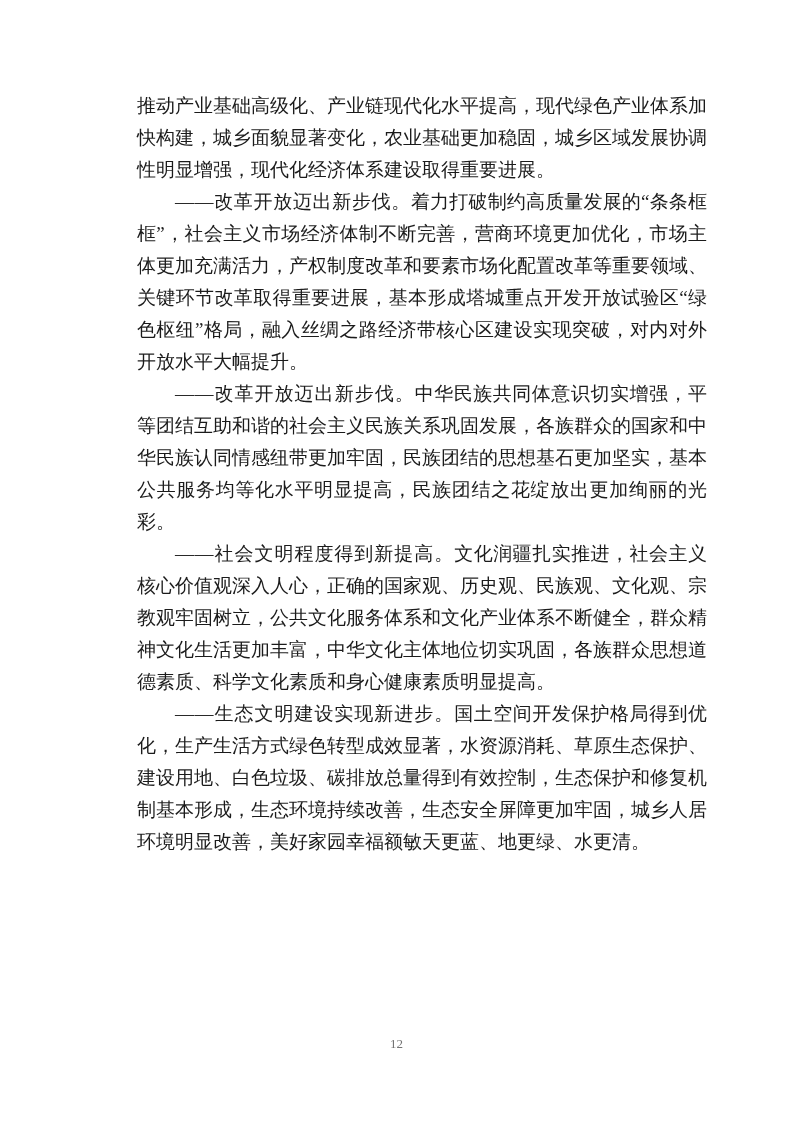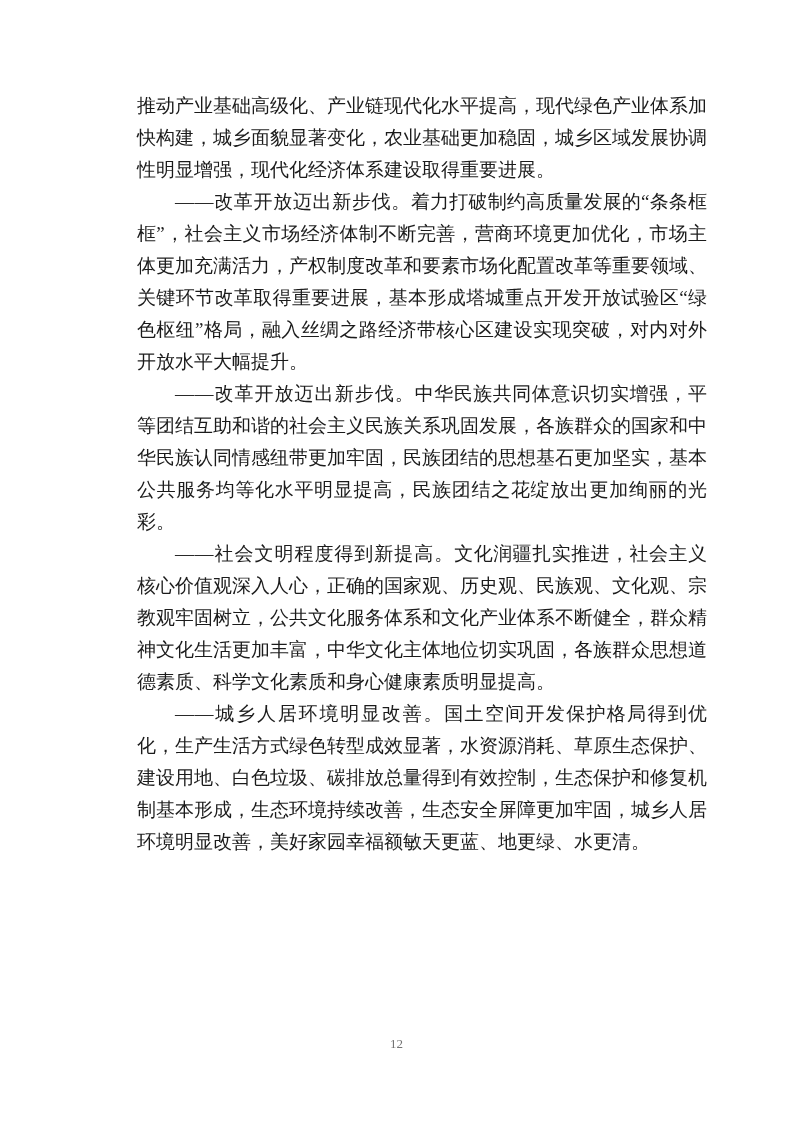--- a/index.html
+++ b/index.html
@@ -59,19 +59,19 @@
   <div class="content">
 
     <p class="para continuation"><span>推动产业基础高级化、产业链现代化水平提高，现代绿色产业体系加快构建，城乡面貌显著变化，农业基础更加稳固，城乡区域发展协调性明显增强，现代化经济体系建设取得重要进展。</span></p>
 
     <p class="para"><span class="lead">——改革开放迈出新步伐。</span><span>着力打破制约高质量发展的“条条框框”，社会主义市场经济体制不断完善，营商环境更加优化，市场主体更加充满活力，产权制度改革和要素市场化配置改革等重要领域、关键环节改革取得重要进展，基本形成塔城重点开发开放试验区“绿色枢纽”格局，融入丝绸之路经济带核心区建设实现突破，对内对外开放水平大幅提升。</span></p>
 
     <p class="para"><span class="lead">——改革开放迈出新步伐。</span><span>中华民族共同体意识切实增强，平等团结互助和谐的社会主义民族关系巩固发展，各族群众的国家和中华民族认同情感纽带更加牢固，民族团结的思想基石更加坚实，基本公共服务均等化水平明显提高，民族团结之花绽放出更加绚丽的光彩。</span></p>
 
     <p class="para"><span class="lead">——社会文明程度得到新提高。</span><span>文化润疆扎实推进，社会主义核心价值观深入人心，正确的国家观、历史观、民族观、文化观、宗教观牢固树立，公共文化服务体系和文化产业体系不断健全，群众精神文化生活更加丰富，中华文化主体地位切实巩固，各族群众思想道德素质、科学文化素质和身心健康素质明显提高。</span></p>
 
-    <p class="para"><span class="lead">——城乡人居环境明显改善。</span><span>国土空间开发保护格局得到优化，生产生活方式绿色转型成效显著，水资源消耗、草原生态保护、建设用地、白色垃圾、碳排放总量得到有效控制，生态保护和修复机制基本形成，生态环境持续改善，生态安全屏障更加牢固，城乡人居环境明显改善，美好家园幸福额敏天更蓝、地更绿、水更清。</span></p>
+    <p class="para"><span class="lead">——生态文明建设实现新进步。</span><span>国土空间开发保护格局得到优化，生产生活方式绿色转型成效显著，水资源消耗、草原生态保护、建设用地、白色垃圾、碳排放总量得到有效控制，生态保护和修复机制基本形成，生态环境持续改善，生态安全屏障更加牢固，城乡人居环境明显改善，美好家园幸福额敏天更蓝、地更绿、水更清。</span></p>
 
 
   </div>
 
   <div class="page-number">12</div>
 </div>
 
 </body></html>

